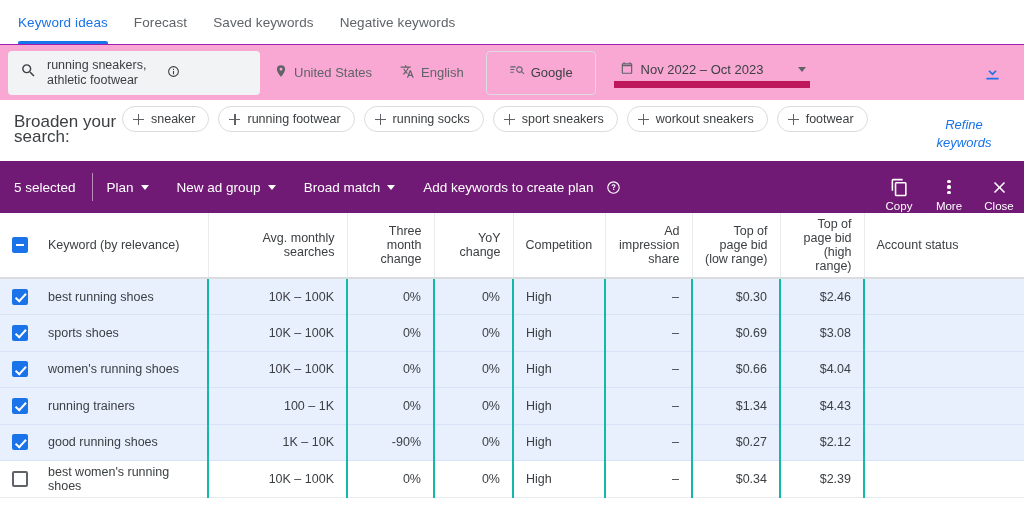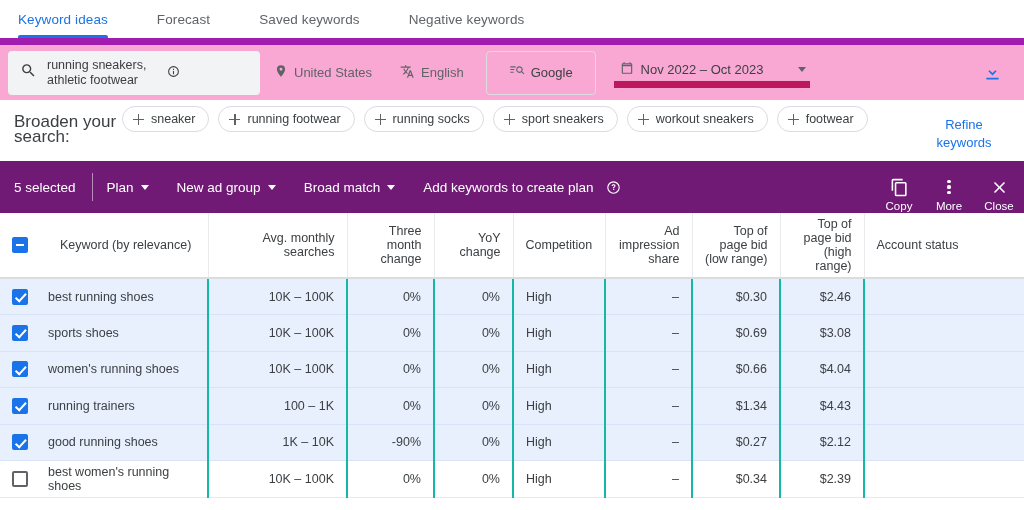--- a/index.html
+++ b/index.html
@@ -9,22 +9,21 @@
     background: #fff; color: #3c4043;
     overflow: hidden;
   }
   #app { width: 1024px; height: 510px; position: relative; }
 
   
   .tabbar {
     height: 45px; background: #fff;
     display: flex; align-items: stretch;
     padding-left: 14px;
-    border-bottom: 7px solid #a21caf;
-    gap: 23px;
+    border-bottom: 1px solid #a21caf;
   }
   .tab {
     position: relative;
     display: flex; align-items: center;
     padding: 0 13px;
     font-size: 13.5px; color: #5f6368;
     letter-spacing: .1px; cursor: pointer; white-space: nowrap;
   }
   .tab:first-child { padding-left: 4px; }
   .tab.active { color: #1a73e8; font-weight: 500; }
@@ -106,21 +105,21 @@
   .chip .plus { position: relative; width: 11px; height: 11px; flex: none; }
   .chip .plus::before, .chip .plus::after {
     content: ""; position: absolute; background: #5f6368;
   }
   .chip .plus::before { left: 0; top: 5px; width: 11px; height: 1.4px; }
   .chip .plus::after { top: 0; left: 5px; height: 11px; width: 1.4px; }
   .refine {
     position: absolute; right: 14px; top: 16px;
     width: 92px; text-align: center;
     font-size: 13px; line-height: 18px; color: #1a73e8;
-    font-weight: 500; cursor: pointer;
+    font-weight: 500; cursor: pointer; font-style: italic;
   }
 
   
   .actionbar {
     background: #701a75; color: #fff; height: 52px;
     display: flex; align-items: center; padding-left: 14px;
     position: relative;
   }
   .ab-sel { font-size: 13.5px; padding-right: 16px; }
   .ab-div { width: 1px; height: 28px; background: rgba(255,255,255,.5); }
@@ -179,21 +178,21 @@
   .cb.on::after {
     content: ""; position: absolute; left: 3.6px; top: .6px;
     width: 4px; height: 8.5px; border: solid #fff;
     border-width: 0 2px 2px 0; transform: rotate(43deg);
   }
   .cb.ind { background: #1a73e8; border-color: #1a73e8; }
   .cb.ind::after {
     content: ""; position: absolute; left: 2px; top: 5px;
     width: 8px; height: 2px; background: #fff;
   }
-  .hcell { display: flex; align-items: center; gap: 28px; }
+  .hcell { display: flex; align-items: center; gap: 16px; }
   .hcell .ht { padding-left: 4px; font-weight: 500; }
 </style>
 </head>
 <body>
 
 <div id="app">
 
   <div class="tabbar">
     <div class="tab active">
         <span>Keyword ideas</span>

